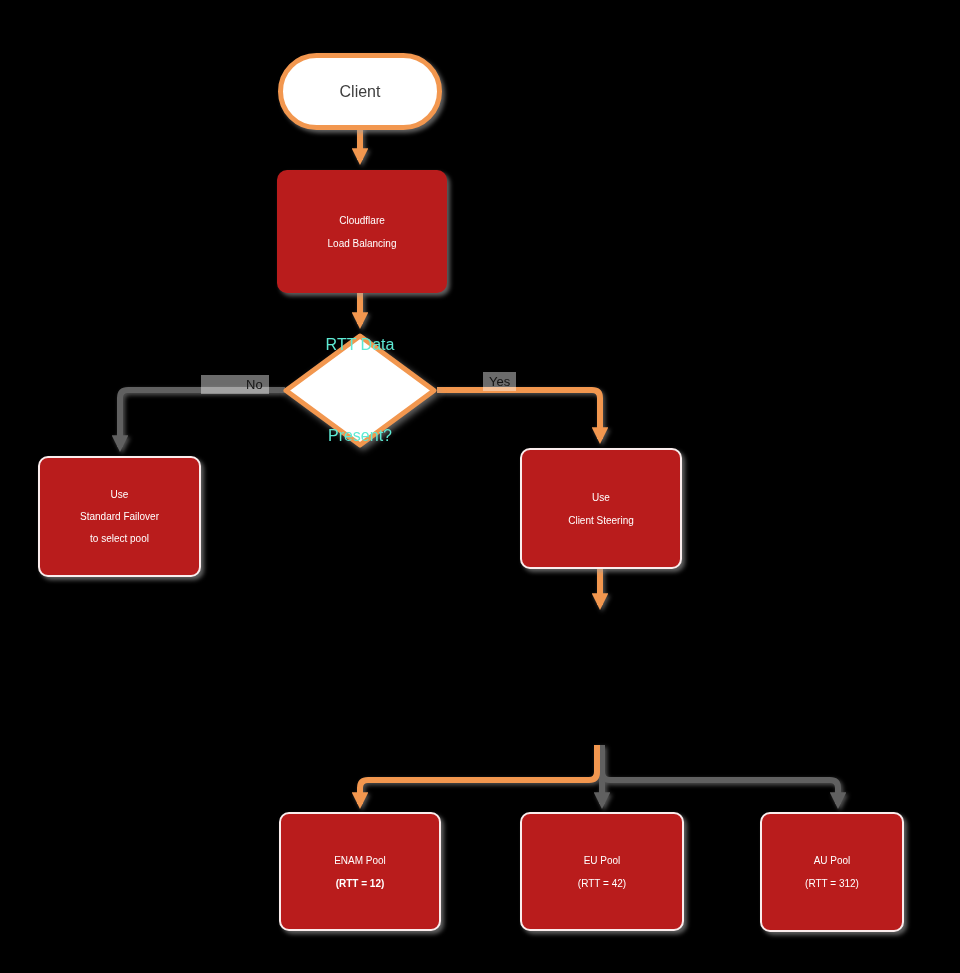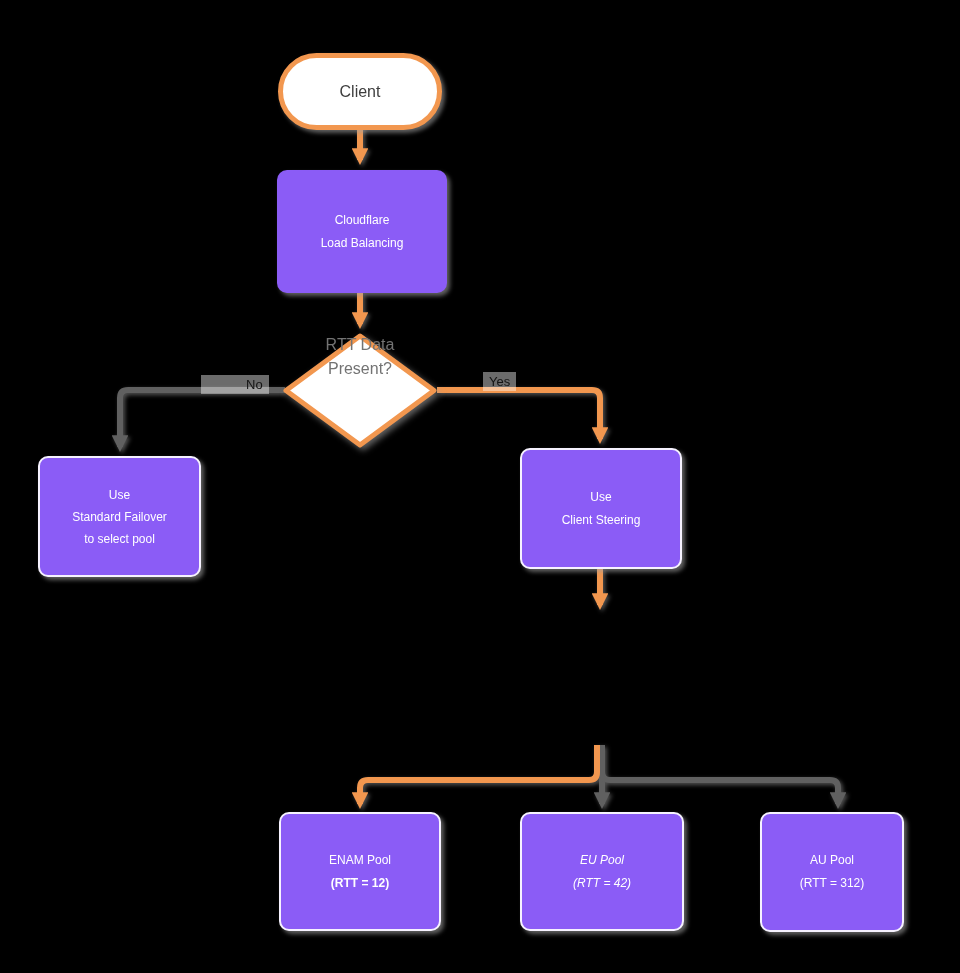--- a/index.html
+++ b/index.html
@@ -31,47 +31,47 @@
   }
   .stadium {
     background: #FFFFFF;
     border: 5px solid #F2974F;
     border-radius: 42px;
     box-shadow: 3px 3px 4px rgba(160,160,160,0.6);
     color: #3E3E3E;
     font-size: 16px;
   }
   .box {
-    background: #8b5cf6;
+    background: #b91c1c;
     border-radius: 10px;
     box-shadow: 3px 3px 4px rgba(160,160,160,0.6);
     color: #FFFFFF;
-    font-size: 12px;
+    font-size: 10px;
     line-height: 23px;
   }
   .box.white-edge {
     border: 2px solid rgba(255,255,255,0.92);
   }
   .diamond-wrap {
     position: absolute;
   }
   .diamond-wrap svg {
     position: absolute;
     left: 0; top: 0;
     filter: drop-shadow(3px 3px 3px rgba(160,160,160,0.6));
   }
   .diamond-text {
     position: absolute;
     left: 0; top: 0; right: 0; bottom: 0;
     display: flex;
     flex-direction: column;
     align-items: center;
-    justify-content: flex-start;
+    justify-content: space-between;
     text-align: center;
-    color: #737373;
+    color: #5eead4;
     font-size: 16px;
     line-height: 24px;
   }
   .node-label {
     display: flex;
     flex-direction: column;
     align-items: center;
   }
   .line { display: block; }
   .bold { font-weight: bold; }
@@ -159,21 +159,21 @@
   </div>
 
 
   <div class="node box white-edge" style="left:279px; top:812px; width:162px; height:119px;">
     <div class="node-label">
       <span class="line">ENAM Pool</span>
       <span class="line bold">(RTT = 12)</span>
     </div>
   </div>
 
-  <div class="node box white-edge" style="left:520px; top:812px; width:164px; height:119px;font-style:italic;">
+  <div class="node box white-edge" style="left:520px; top:812px; width:164px; height:119px;">
     <div class="node-label">
       <span class="line">EU Pool</span>
       <span class="line">(RTT = 42)</span>
     </div>
   </div>
 
   <div class="node box white-edge" style="left:760px; top:812px; width:144px; height:120px;">
     <div class="node-label">
       <span class="line">AU Pool</span>
       <span class="line">(RTT = 312)</span>

